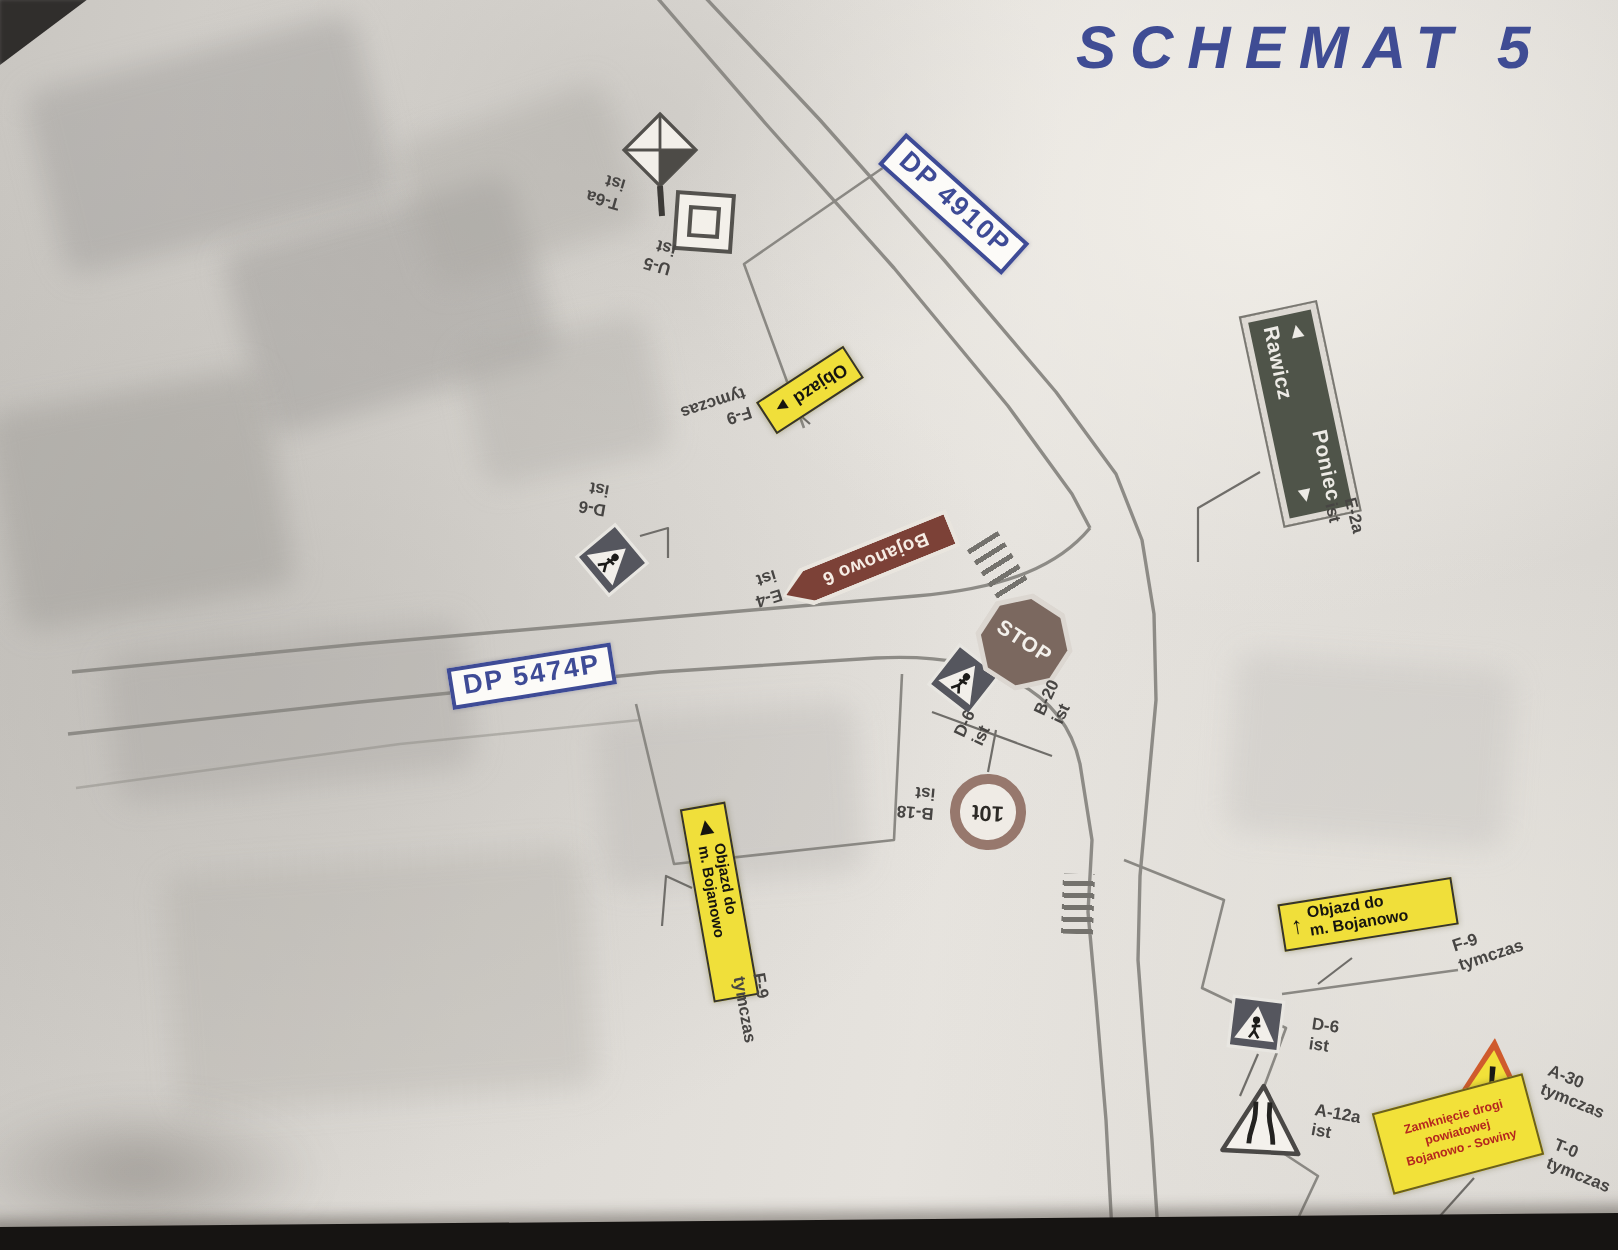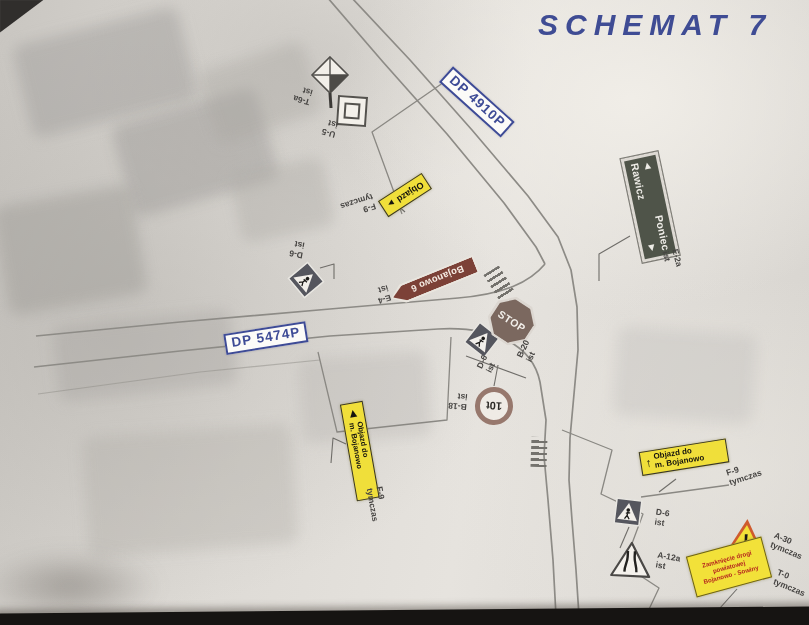--- a/index.html
+++ b/index.html
@@ -126,21 +126,21 @@
       <path d="M 320,268 L 334,264 L 334,279"></path>
       <path d="M 466,356 L 526,378"></path>
       <path d="M 629,527 L 620,548"></path>
       <path d="M 405,212 L 396,204"></path>
     </g>
   </svg>
 
   <div class="crosswalk" id="cw1"></div>
   <div class="crosswalk" id="cw2"></div>
 
-  <div id="title">SCHEMAT 7</div>
+  <div id="title">SCHEMAT 5</div>
   <div class="road-plate" id="plate-4910">DP 4910P</div>
   <div class="road-plate" id="plate-5474">DP 5474P</div>
 
   <svg id="marker-diamond" width="46" height="58" viewBox="0 0 46 58">
     <path d="M23 4 L41 22 L23 40 L5 22 Z" fill="#f2efe9" stroke="#52504c" stroke-width="1.6"></path>
     <path d="M23 4 L23 40 M5 22 L41 22" stroke="#52504c" stroke-width="1.4"></path>
     <path d="M23 22 L41 22 L23 40 Z" fill="#4d4b47"></path>
     <path d="M23 40 L24 55" stroke="#3c3a37" stroke-width="3"></path>
   </svg>
   <div id="marker-square">

